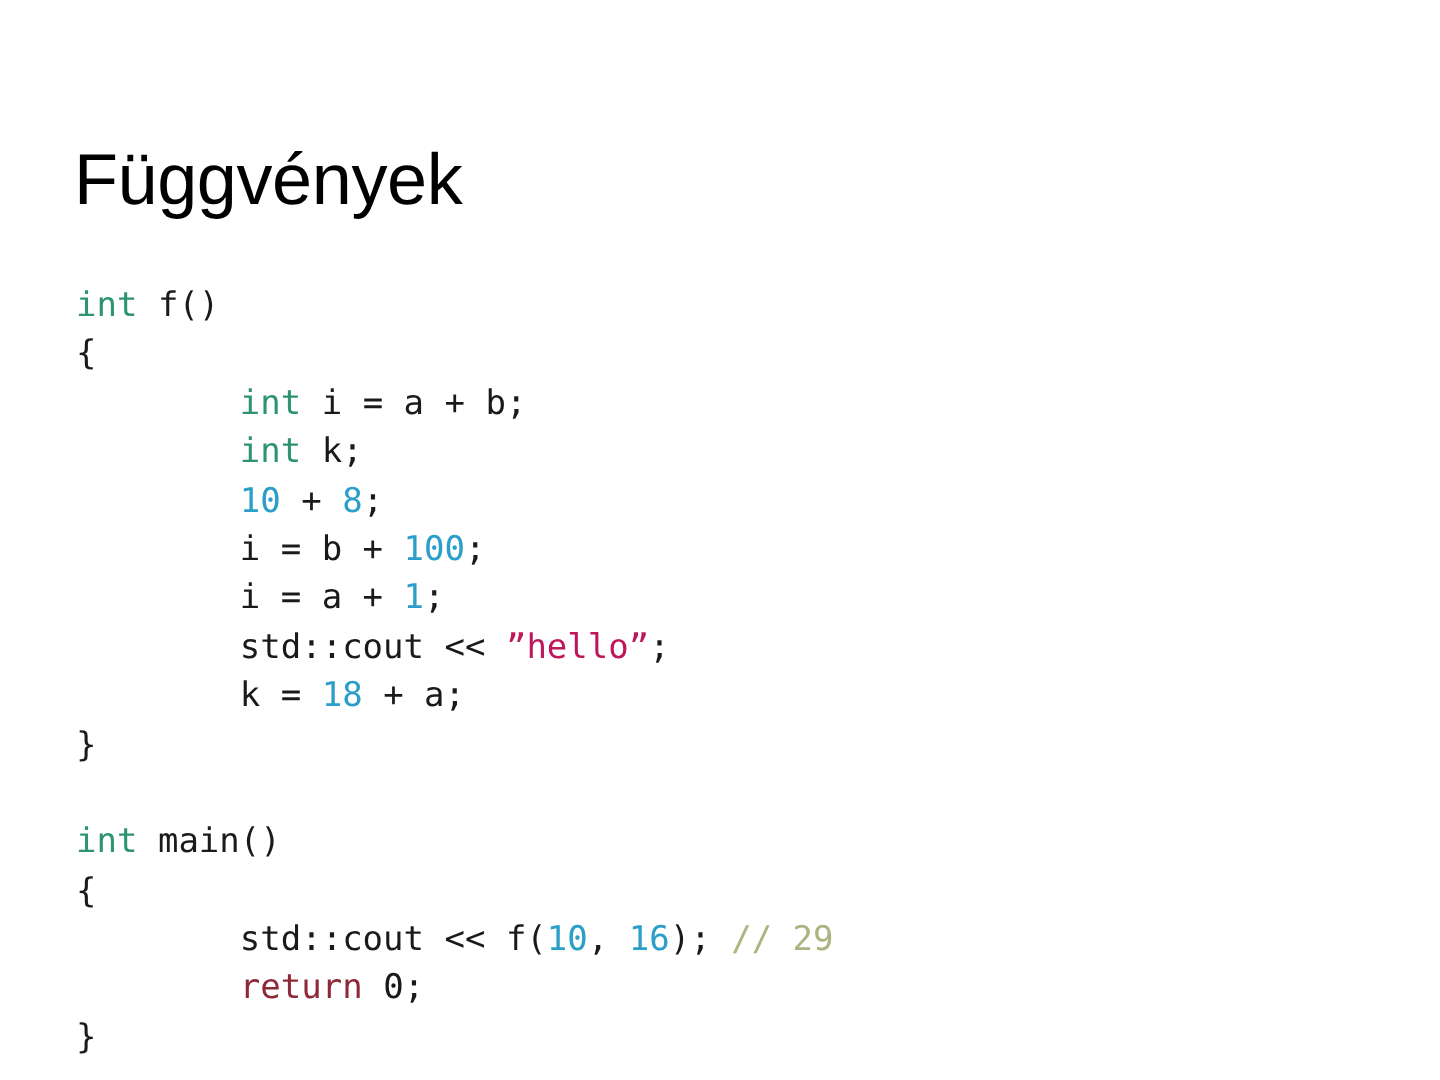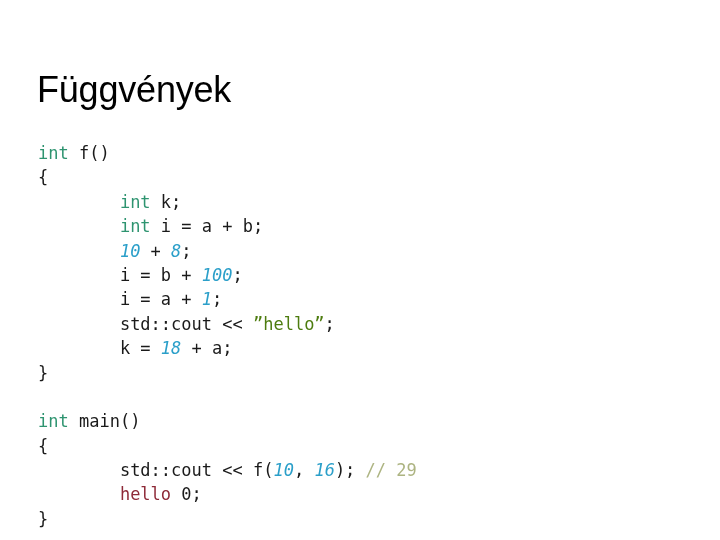--- a/index.html
+++ b/index.html
@@ -57,43 +57,43 @@
     height: 24.4px;
     white-space: pre;
   }
   .code-line.blank {
     height: 24.4px;
   }
 
   
   .tok-kw      { color: #2e9470; }   
   .tok-ret     { color: #8e2a38; }   
-  .tok-num     { color: #2b9fc9; font-style: italic; }   
-  .tok-str     { color: #4d7c0f; }   
+  .tok-num     { color: #2b9fc9; }   
+  .tok-str     { color: #be185d; }   
   .tok-cmt     { color: #adb482; }   
   .tok-plain   { color: #1a1a1a; }
 </style>
 </head>
 <body>
 
 <div id="slide">
 
   <h1 id="slide-title">Függvények</h1>
 
   <pre id="code-block"><span class="code-line"><span class="tok-kw">int</span><span class="tok-plain"> f()</span>
 </span><span class="code-line"><span class="tok-plain">{</span>
+</span><span class="code-line"><span>        </span><span class="tok-kw">int</span><span class="tok-plain"> i = a + b;</span>
 </span><span class="code-line"><span>        </span><span class="tok-kw">int</span><span class="tok-plain"> k;</span>
-</span><span class="code-line"><span>        </span><span class="tok-kw">int</span><span class="tok-plain"> i = a + b;</span>
 </span><span class="code-line"><span>        </span><span class="tok-num">10</span><span class="tok-plain"> + </span><span class="tok-num">8</span><span class="tok-plain">;</span>
 </span><span class="code-line"><span>        </span><span class="tok-plain">i = b + </span><span class="tok-num">100</span><span class="tok-plain">;</span>
 </span><span class="code-line"><span>        </span><span class="tok-plain">i = a + </span><span class="tok-num">1</span><span class="tok-plain">;</span>
 </span><span class="code-line"><span>        </span><span class="tok-plain">std::cout &lt;&lt; </span><span class="tok-str">”hello”</span><span class="tok-plain">;</span>
 </span><span class="code-line"><span>        </span><span class="tok-plain">k = </span><span class="tok-num">18</span><span class="tok-plain"> + a;</span>
 </span><span class="code-line"><span class="tok-plain">}</span>
 </span><span class="code-line blank">&nbsp;
 </span><span class="code-line"><span class="tok-kw">int</span><span class="tok-plain"> main()</span>
 </span><span class="code-line"><span class="tok-plain">{</span>
 </span><span class="code-line"><span>        </span><span class="tok-plain">std::cout &lt;&lt; f(</span><span class="tok-num">10</span><span class="tok-plain">, </span><span class="tok-num">16</span><span class="tok-plain">); </span><span class="tok-cmt">// 29</span>
-</span><span class="code-line"><span>        </span><span class="tok-ret">hello</span><span class="tok-plain"> </span><span class="tok-plain">0</span><span class="tok-plain">;</span>
+</span><span class="code-line"><span>        </span><span class="tok-ret">return</span><span class="tok-plain"> </span><span class="tok-plain">0</span><span class="tok-plain">;</span>
 </span><span class="code-line"><span class="tok-plain">}</span>
 </span></pre>
 
 </div>
 
 </body></html>

